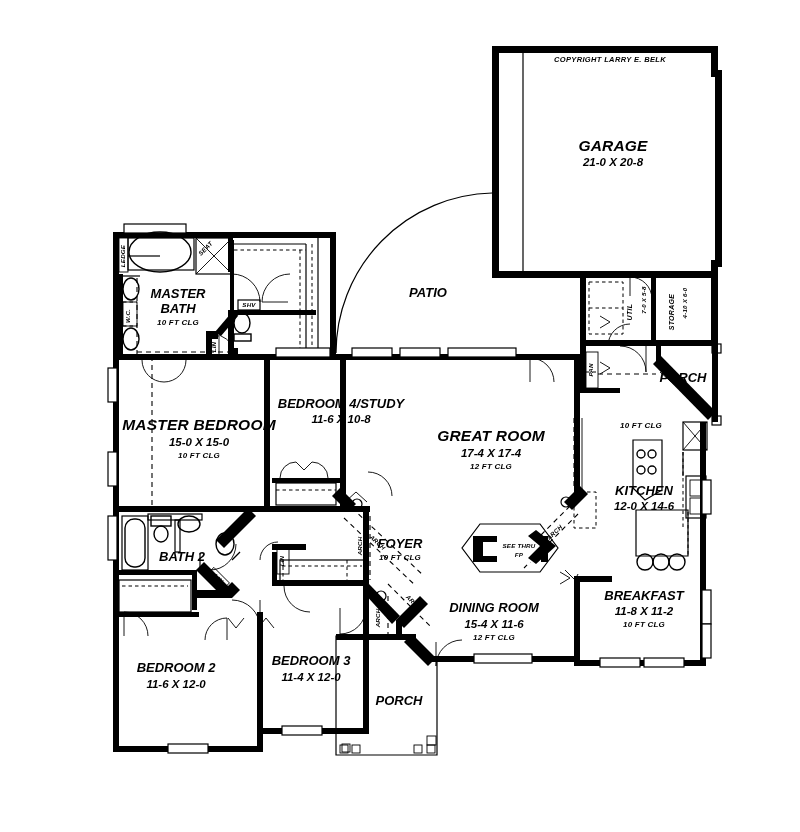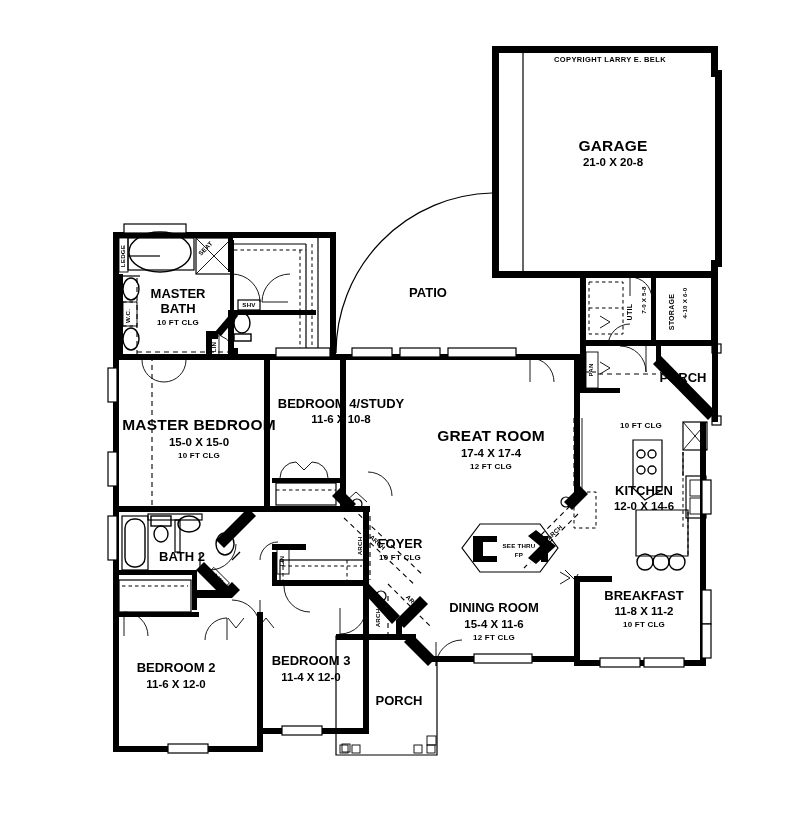--- a/index.html
+++ b/index.html
@@ -1,18 +1,18 @@
 <!DOCTYPE html>
 <html><head>
 <meta charset="utf-8">
 <title>Floor Plan</title>
 <style>
   html,body{margin:0;padding:0;background:#ffffff;}
   body{width:800px;height:832px;font-family:"Liberation Sans",sans-serif;overflow:hidden;}
-  #plan-wrap{position:relative;width:684px;height:832px;background:#86efac;}
+  #plan-wrap{position:relative;width:684px;height:832px;background:#86efac;font-style:italic;}
   svg#floorplan{display:block;width:800px;height:832px;}
   .rm-name{font-family:"Liberation Sans",sans-serif;font-weight:bold;text-anchor:middle;fill:#000;}
   .rm-name.lg{font-size:15.5px;letter-spacing:0.2px;}
   .rm-name.md{font-size:13px;}
   .rm-dim{font-family:"Liberation Sans",sans-serif;font-weight:bold;font-size:11.5px;text-anchor:middle;fill:#000;}
   .rm-clg{font-family:"Liberation Sans",sans-serif;font-weight:bold;font-size:8px;text-anchor:middle;fill:#000;letter-spacing:0.2px;}
   .tiny{font-family:"Liberation Sans",sans-serif;font-weight:bold;font-size:7px;text-anchor:middle;fill:#000;letter-spacing:0.3px;}
   .tiny6{font-family:"Liberation Sans",sans-serif;font-weight:bold;font-size:6.2px;text-anchor:middle;fill:#000;letter-spacing:0.2px;}
   .copy{font-family:"Liberation Sans",sans-serif;font-weight:bold;font-size:7.5px;text-anchor:middle;fill:#000;letter-spacing:0.35px;}
   .wall{fill:#000;stroke:none;}

